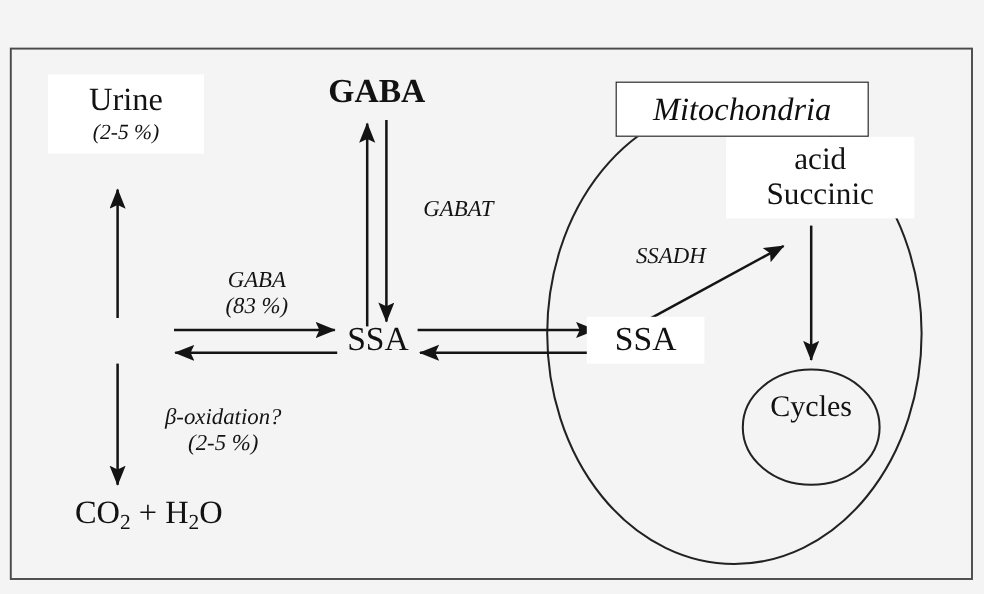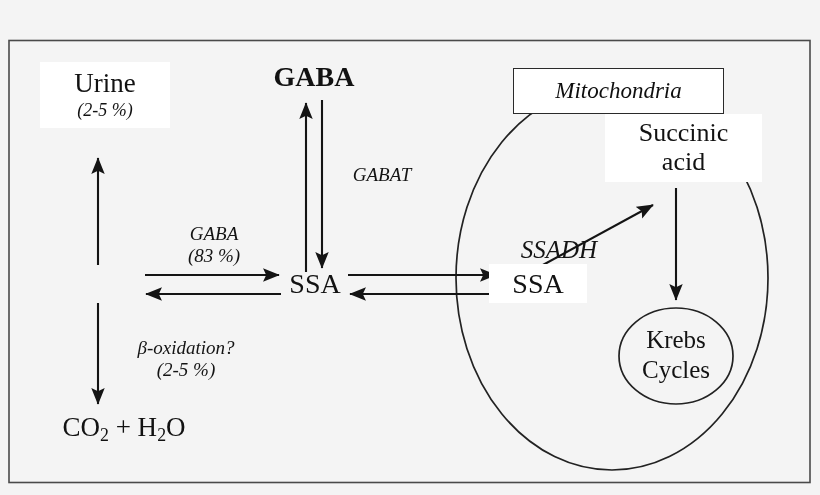--- a/index.html
+++ b/index.html
@@ -120,45 +120,44 @@
 
   <div class="node boxed-white" style="left:489px; top:264px; width:98px; padding:4px 0; font-size:28px;">
     <span>SSA</span>
   </div>
 
   <div class="node" style="left:34px; top:412px; width:180px; font-size:27px;">
     <span>CO</span><sub>2</sub><span> + H</span><sub>2</sub><span>O</span>
   </div>
 
   <div class="node boxed-white" style="left:605px; top:114px; width:157px; padding:4px 0 6px 0; font-size:26px;">
+    <div>acid</div>
     <div>Succinic</div>
-    <div>acid</div>
   </div>
 
   <div class="krebs-label" style="left:619px; top:325px; width:114px; font-size:25px;">
-    <div>Krebs</div>
     <div>Cycles</div>
   </div>
 
-  <div class="mito-label" style="left:513px; top:68px; width:209px; height:44px; font-size:23px;font-family:Liberation Serif, serif;">
+  <div class="mito-label" style="left:513px; top:68px; width:209px; height:44px; font-size:27px;font-family:Liberation Serif, serif;">
     <span>Mitochondria</span>
   </div>
 
   <div class="enzyme" style="left:332px; top:164px; width:100px; text-align:center; font-size:19px;">
     <span>GABAT</span>
   </div>
 
   <div class="enzyme" style="left:152px; top:223px; width:124px; font-size:19px;">
     <div>GABA</div>
     <div>(83 %)</div>
   </div>
 
 
   <div class="enzyme" style="left:118px; top:337px; width:136px; font-size:19px;">
     <div>β-oxidation?</div>
     <div>(2-5 %)</div>
   </div>
 
-  <div class="enzyme" style="left:516px; top:203px; width:86px; font-size:25px;margin-top:33px;">
+  <div class="enzyme" style="left:516px; top:203px; width:86px; font-size:19px;">
     <span>SSADH</span>
   </div>
 
 </div>
 
 </body></html>

